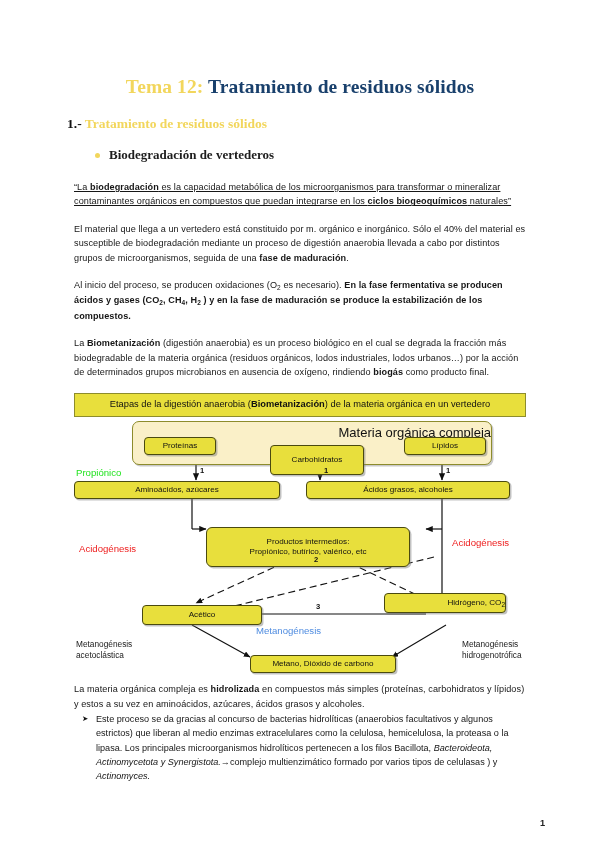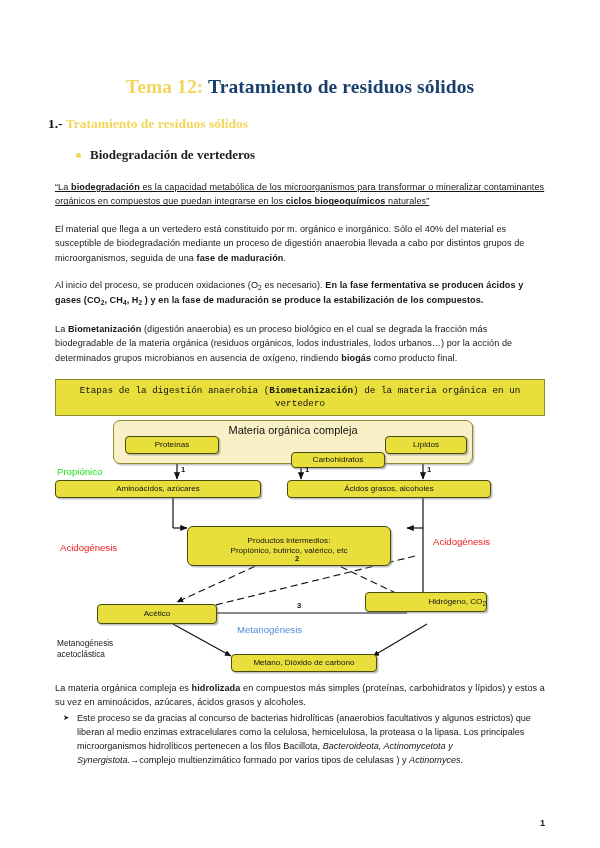--- a/index.html
+++ b/index.html
@@ -13,21 +13,21 @@
     font-family: "Liberation Sans", sans-serif;
     color: #1a1a1a;
     position: relative;
     overflow: hidden;
   }
   .page {
     width: 600px;
     height: 848px;
     position: relative;
     box-sizing: border-box;
-    padding: 0 55px;
+    padding: 0 74px;
   }
 
   
   .doc-title {
     text-align: center;
     font-family: "Liberation Serif", serif;
     font-size: 19.5px;
     font-weight: bold;
     margin: 0;
     padding-top: 76px;
@@ -82,21 +82,20 @@
   }
   .diagram-banner {
     background: #e8df3c;
     border: 1px solid #8d8c2c;
     text-align: center;
     font-size: 9.3px;
     line-height: 13px;
     padding: 4px 8px 5px 8px;
     color: #111;
     box-sizing: border-box;
-    font-family: Liberation Mono, monospace;
   }
   .diagram-body {
     position: relative;
     height: 252px;
     width: 490px;
     margin-left: 0px;
   }
   .diagram-body svg {
     position: absolute;
     left: 0; top: 0;
@@ -124,22 +123,22 @@
     background: #faf0c8;
     border: 1px solid #8d8c2c;
     border-radius: 7px;
     box-sizing: border-box;
     box-shadow: 1.5px 1.5px 0 rgba(120,120,120,.4);
     z-index: 2;
   }
   .dgroup-title {
     position: absolute;
     top: 3px; left: 0; right: 0;
-    text-align: center;
-    font-size: 11px;
+    text-align: right;
+    font-size: 13px;
     color: #111;
   }
   .dlabel {
     position: absolute;
     font-size: 9.6px;
     z-index: 4;
     white-space: nowrap;
   }
   .dlabel.green { color: #23e321; }
   .dlabel.red   { color: #ee2020; }
@@ -255,46 +254,47 @@
         <line x1="352" y1="197" x2="133" y2="197" stroke="#111" stroke-width="1.2" marker-end="url(#ah)"></line>
 
         <line x1="118" y1="208" x2="176" y2="240" stroke="#111" stroke-width="1.1" marker-end="url(#ah)"></line>
 
         <line x1="372" y1="208" x2="318" y2="240" stroke="#111" stroke-width="1.1" marker-end="url(#ah)"></line>
       </svg>
 
       <div class="dgroup" style="left:58px; top:4px; width:360px; height:44px;">
         <div class="dgroup-title">Materia orgánica compleja</div>
       </div>
-      <div class="dbox" style="left:70px; top:20px; width:94px; height:18px;">Proteínas</div>
-      <div class="dbox" style="left:196px; top:36px; width:94px; height:16px;margin-left:40px;">Carbohidratos</div>
+      <div class="dbox" style="left:70px; top:20px; width:72px; height:18px;">Proteínas</div>
+      <div class="dbox" style="left:196px; top:28px; width:94px; height:30px;">Carbohidratos</div>
       <div class="dbox" style="left:330px; top:20px; width:82px; height:18px;">Lípidos</div>
 
       <div class="dlabel green" style="left:2px; top:50px;">Propiónico</div>
       <div class="dnum" style="left:126px; top:49px;">1</div>
       <div class="dnum" style="left:250px; top:49px;">1</div>
       <div class="dnum" style="left:372px; top:49px;">1</div>
 
       <div class="dbox" style="left:0px; top:64px; width:206px; height:18px;">Aminoácidos, azúcares</div>
       <div class="dbox" style="left:232px; top:64px; width:204px; height:18px;">Ácidos grasos, alcoholes</div>
 
       <div class="dbox" style="left:132px; top:110px; width:204px; height:40px; flex-direction:column;border-radius:6px;">
         <span>Productos intermedios:</span>
         <span>Propiónico, butírico, valérico, etc</span>
       </div>
       <div class="dlabel red" style="left:5px; top:126px;">Acidogénesis</div>
       <div class="dlabel red" style="left:378px; top:120px;">Acidogénesis</div>
       <div class="dnum" style="left:240px; top:138px;">2</div>
 
-      <div class="dbox" style="left:42px; top:188px; width:120px; height:20px;">Acético</div>
+      <div class="dbox" style="left:68px; top:188px; width:120px; height:20px;">Acético</div>
       <div class="dbox" style="left:310px; top:176px; width:122px; height:20px;justify-content:flex-end;">Hidrógeno, CO<sub>2</sub></div>
       <div class="dlabel blue" style="left:182px; top:208px;">Metanogénesis</div>
       <div class="dnum" style="left:242px; top:185px;">3</div>
 
       <div class="dlabel black" style="left:2px; top:222px; width:90px;">Metanogénesis acetoclástica</div>
+      <div class="dlabel black" style="left:388px; top:222px; width:98px;">Metanogénesis hidrogenotrófica</div>
 
       <div class="dbox" style="left:176px; top:238px; width:146px; height:18px;">Metano, Dióxido de carbono</div>
     </div>
   </div>
 
 
   <p class="body">La materia orgánica compleja es <b>hidrolizada</b> en compuestos más simples (proteínas, carbohidratos y lípidos) y estos a su vez en aminoácidos, azúcares, ácidos grasos y alcoholes.</p>
 
   <ul class="arrow-list">
     <li>Este proceso se da gracias al concurso de bacterias hidrolíticas (anaerobios facultativos y algunos estrictos) que liberan al medio enzimas extracelulares como la celulosa, hemicelulosa, la proteasa o la lipasa. Los principales microorganismos hidrolíticos pertenecen a los filos Bacillota, <i>Bacteroideota, Actinomycetota y Synergistota.</i>→complejo multienzimático formado por varios tipos de celulasas ) y <i>Actinomyces.</i></li>

